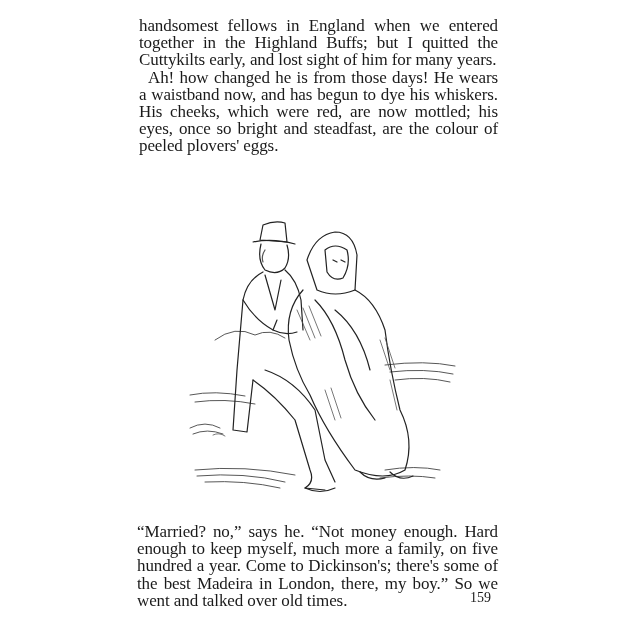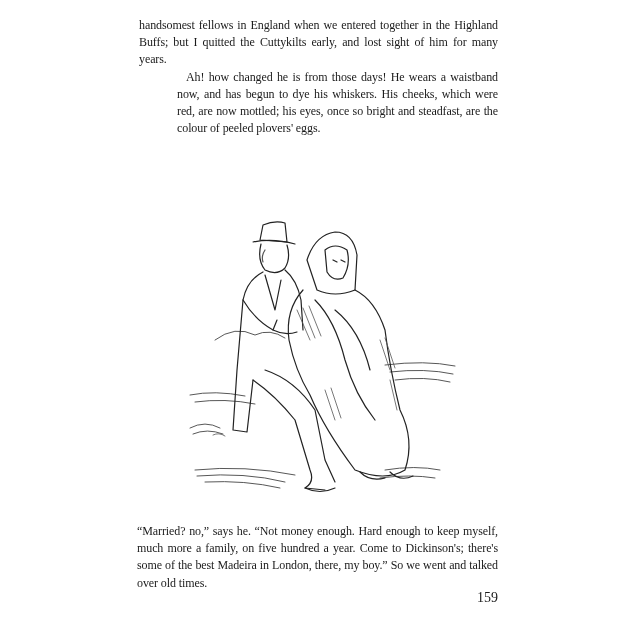--- a/index.html
+++ b/index.html
@@ -3,32 +3,32 @@
 <meta charset="utf-8">
 <style>
   html, body { margin: 0; padding: 0; }
   body {
     width: 640px; height: 640px; background: #ffffff; position: relative; overflow: hidden;
     font-family: "Liberation Serif", "DejaVu Serif", serif; color: #1a1a1a;
   }
   .page { position: absolute; left: 0; top: 0; width: 640px; height: 640px; }
   .text-block {
     position: absolute; left: 139px; width: 359px;
-    font-size: 12px; line-height: 17.2px; text-align: justify;
+    font-size: 17px; line-height: 17.2px; text-align: justify;
     letter-spacing: -0.1px;
   }
   .text-block p { margin: 0; }
-  .text-block p.indent { text-indent: 9px; margin-left: 38px; }
+  .text-block p.indent { text-indent: 9px; }
   .top-block { top: 17px; }
   .bottom-block { top: 523px; left: 137px; width: 361px; }
   .illustration {
     position: absolute; left: 185px; top: 220px; width: 280px; height: 290px;
   }
   .page-number {
-    position: absolute; left: 470px; top: 590px; width: 28px; text-align: right;
+    position: absolute; left: 470px; top: 590px; width: 28px; 
     font-size: 14px;
   }
 </style>
 </head>
 <body>
 
 <div class="page">
 
   <div class="text-block top-block">
     <p>handsomest fellows in England when we entered together in the Highland Buffs; but I quitted the Cuttykilts early, and lost sight of him for many years.</p>

